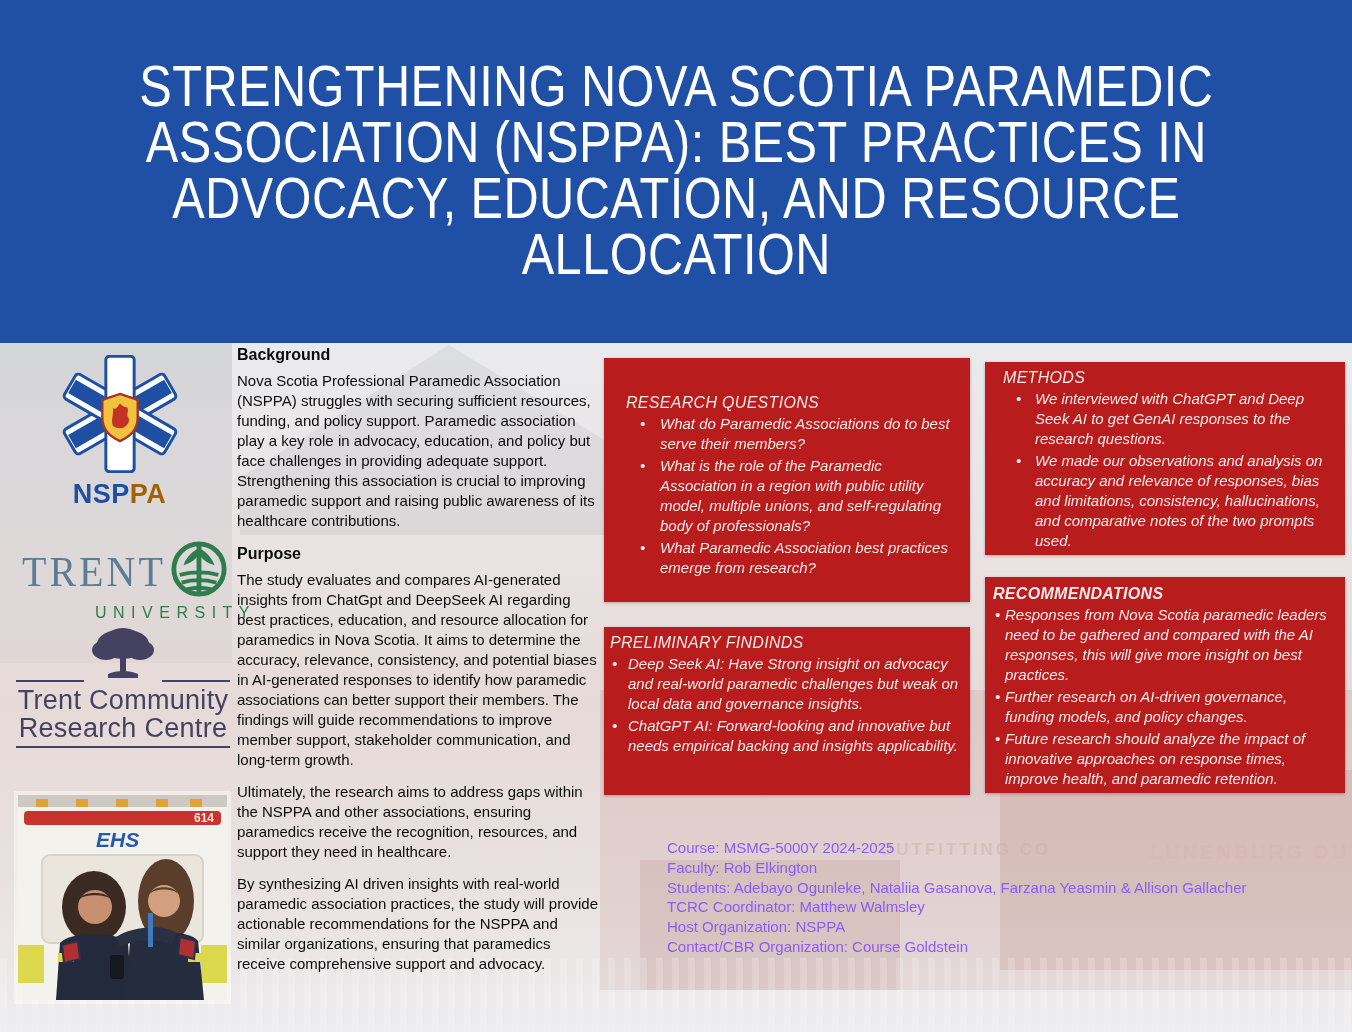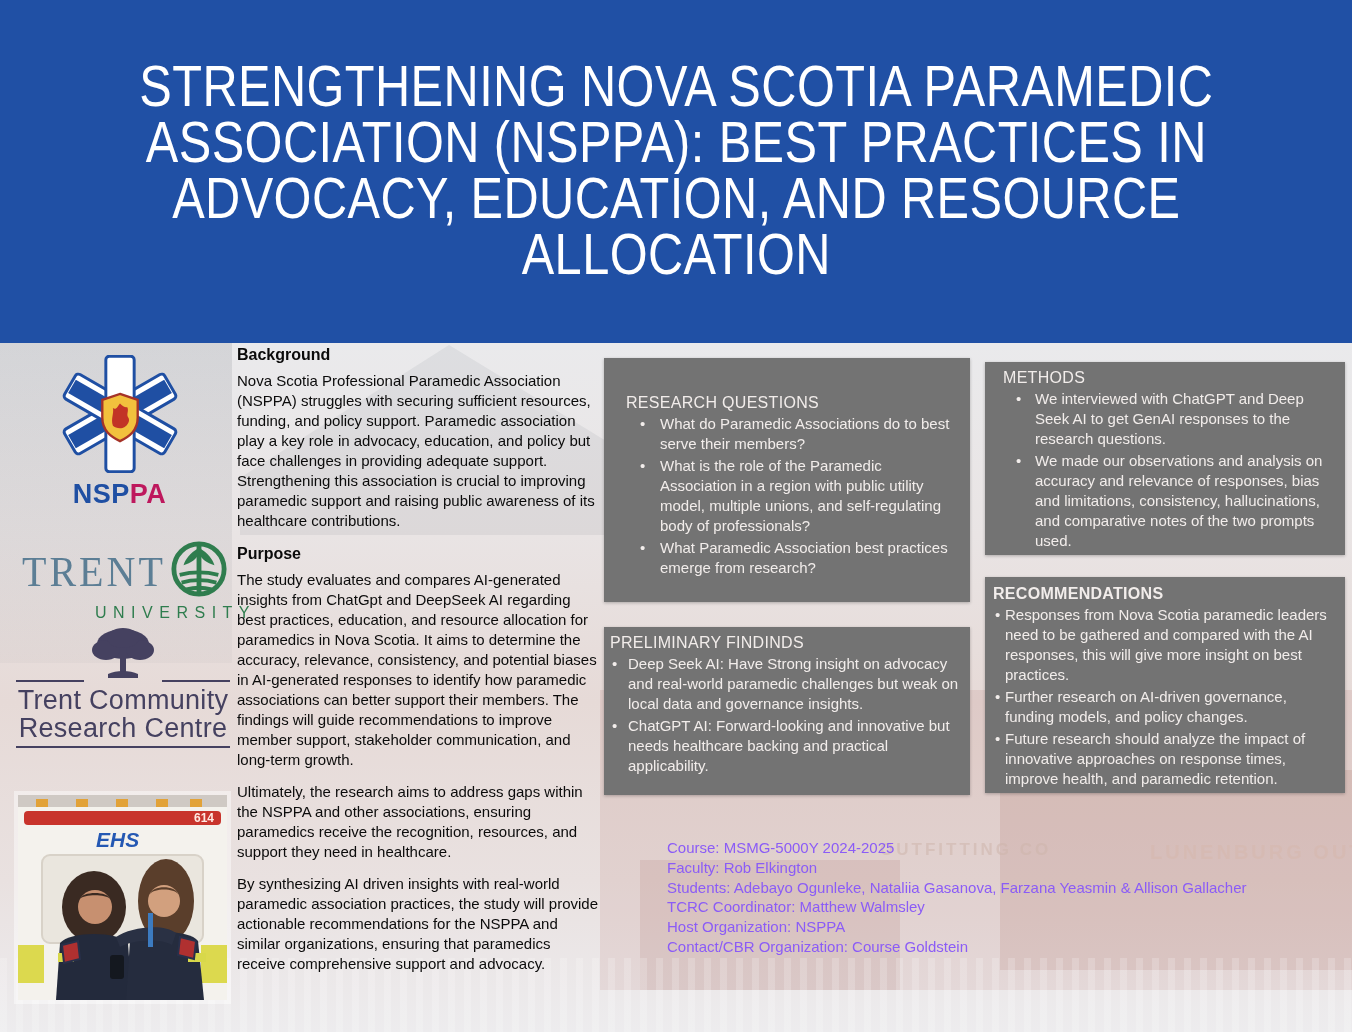--- a/index.html
+++ b/index.html
@@ -41,22 +41,22 @@
   .watermark{position:absolute;color:rgba(214,186,178,.85);font-weight:700;
     letter-spacing:3px;white-space:nowrap;}
   .wm-1{left:880px;top:840px;font-size:17px;color:rgba(205,180,172,.55);}
   .wm-2{left:1150px;top:841px;font-size:20px;}
   
   .col-text{position:absolute;left:237px;top:346px;width:365px;color:#0B0B0B;}
   .sec-heading{font-size:16px;font-weight:700;margin:0 0 7px 0;}
   .body-p{font-size:15px;line-height:20px;margin:0 0 12px 0;}
   .purpose-heading{margin-top:14px;}
   
-  .panel{position:absolute;background:#737373;color:#F2EDEB;
-    box-shadow:0 1px 3px rgba(0,0,0,.25);}
+  .panel{position:absolute;background:#b91c1c;color:#F2EDEB;
+    box-shadow:0 1px 3px rgba(0,0,0,.25);font-style:italic;}
   .panel-title{font-size:16px;letter-spacing:.3px;}
   .panel-item{position:relative;font-size:15px;line-height:20px;margin-top:2px;}
   .panel-item::before{content:"\2022";position:absolute;top:0;}
   .rq{left:604px;top:358px;width:366px;height:244px;padding:0;box-sizing:border-box;}
   .rq .panel-inner{padding:36px 14px 0 22px;}
   .rq .panel-item{padding-left:34px;}
   .rq .panel-item::before{left:14px;}
   .pf{left:604px;top:627px;width:366px;height:168px;box-sizing:border-box;}
   .pf .panel-inner{padding:7px 8px 0 6px;}
   .pf .panel-item{padding-left:18px;}
@@ -70,21 +70,21 @@
   .rc .panel-title{font-weight:700;}
   .rc .panel-item{padding-left:12px;}
   .rc .panel-item::before{left:2px;}
   
   .credits{position:absolute;left:667px;top:838px;color:#8b5cf6;
     font-size:15px;line-height:19.8px;}
   
   .nsppa{position:absolute;left:52px;top:355px;width:135px;text-align:center;}
   .nsppa-word{font-size:27px;font-weight:700;letter-spacing:.5px;margin-top:2px;}
   .nsppa-word .b{color:#1F4FA3;}
-  .nsppa-word .r{color:#be185d;}
+  .nsppa-word .r{color:#a16207;}
   .trent{position:absolute;left:22px;top:540px;width:200px;}
   .trent-row{display:flex;align-items:center;}
   .trent-word{font-family:"Liberation Serif",serif;font-size:40px;color:#5C7E95;
     letter-spacing:3px;transform:scaleY(1.05);}
   .trent-sub{font-size:16px;color:#2F7D4E;letter-spacing:6.5px;margin:2px 0 0 73px;}
   .tcrc{position:absolute;left:16px;top:626px;width:214px;text-align:center;color:#454160;}
   .tcrc-topline{display:flex;align-items:flex-end;justify-content:center;}
   .tcrc-rule{flex:1;border-bottom:2px solid #454160;margin-bottom:4px;}
   .tcrc-text{font-size:27px;line-height:28px;letter-spacing:.3px;}
   .tcrc-bottomrule{border-bottom:2px solid #454160;margin-top:4px;}
@@ -222,21 +222,21 @@
       <div class="panel-item">What do Paramedic Associations do to best serve their members?</div>
       <div class="panel-item">What is the role of the Paramedic Association in a region with public utility model, multiple unions, and self-regulating body of professionals?</div>
       <div class="panel-item">What Paramedic Association best practices emerge from research?</div>
     </div>
   </div>
 
   <div class="panel pf">
     <div class="panel-inner">
       <div class="panel-title">PRELIMINARY FINDINDS</div>
       <div class="panel-item">Deep Seek AI: Have Strong insight on advocacy and real-world paramedic challenges but weak on local data and governance insights.</div>
-      <div class="panel-item">ChatGPT AI: Forward-looking and innovative but needs healthcare backing and practical applicability.</div>
+      <div class="panel-item">ChatGPT AI: Forward-looking and innovative but needs empirical backing and insights applicability.</div>
     </div>
   </div>
 
   <div class="panel mt">
     <div class="panel-inner">
       <div class="panel-title">METHODS</div>
       <div class="panel-item">We interviewed with ChatGPT and Deep Seek AI to get GenAI responses to the research questions.</div>
       <div class="panel-item">We made our observations and analysis on accuracy and relevance of responses, bias and limitations, consistency, hallucinations, and comparative notes of the two prompts used.</div>
     </div>
   </div>

